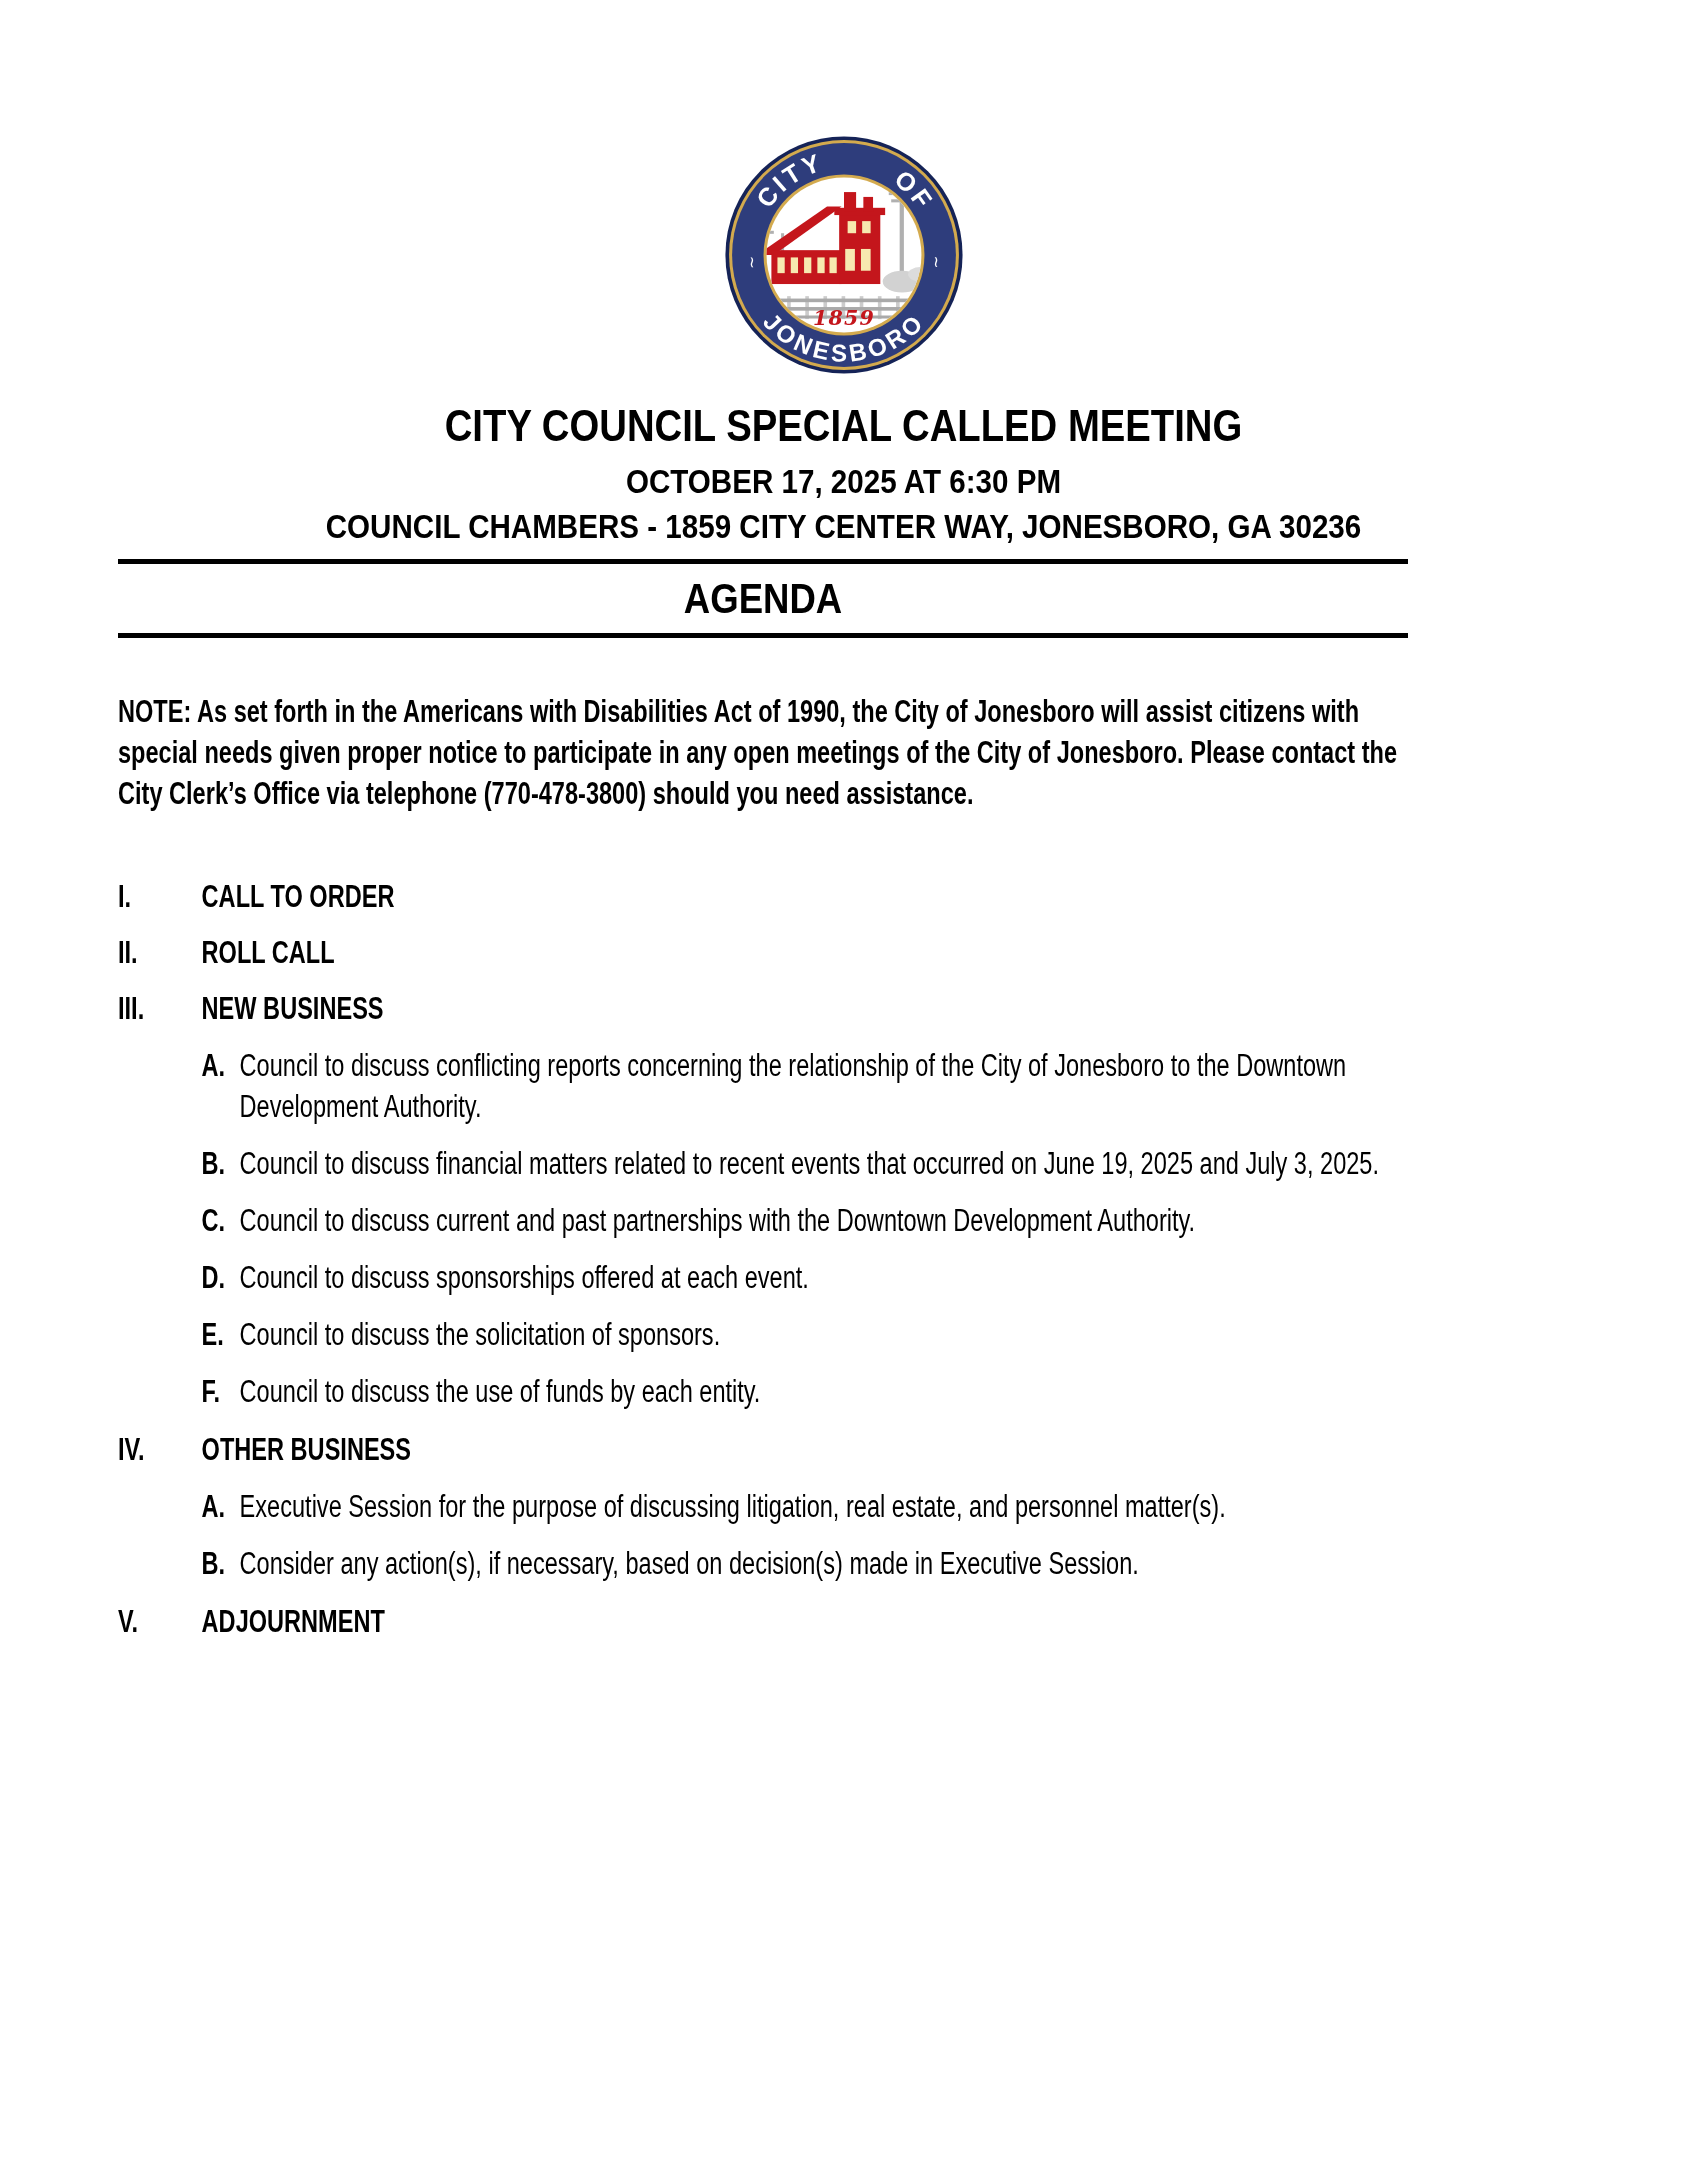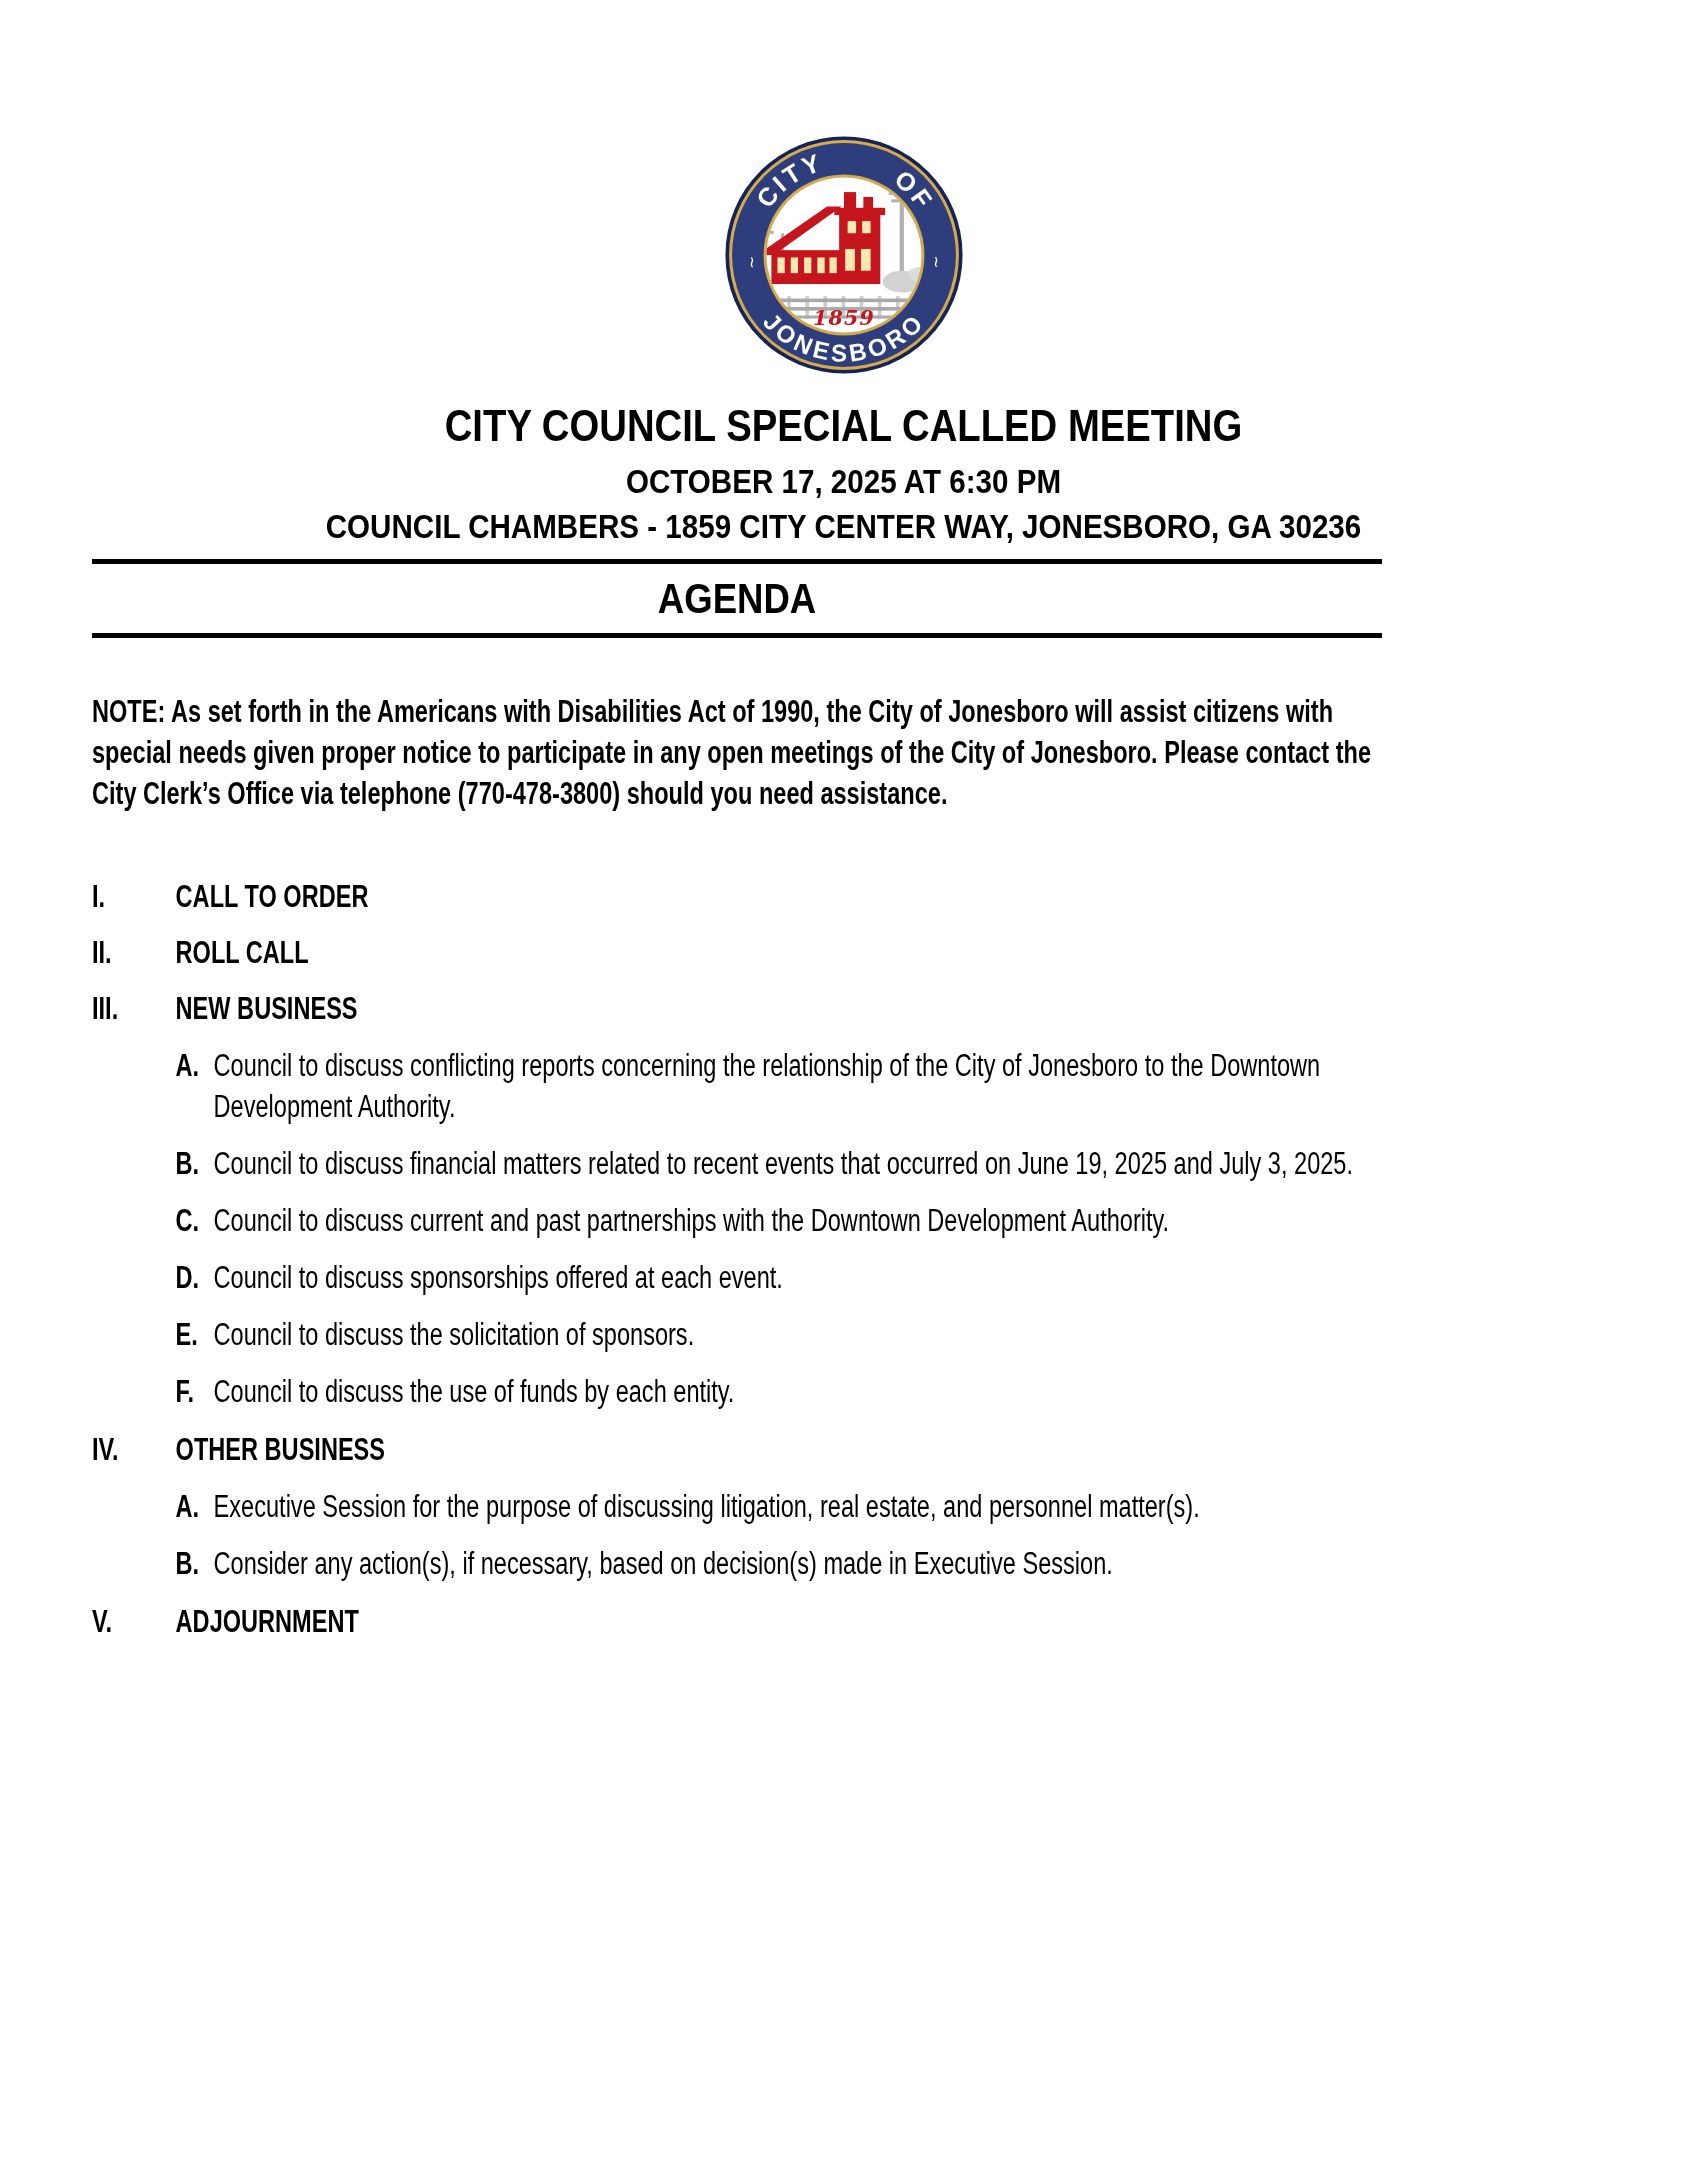--- a/index.html
+++ b/index.html
@@ -17,21 +17,21 @@
   
   .hdr {
     text-align:center; font-weight:bold; white-space:nowrap;
     transform:scaleX(0.87); transform-origin:50% 0;
   }
   .title    { margin-top:29px; font-size:44px; line-height:42px; }
   .subline1 { margin-top:17px; font-size:34px; line-height:34px; }
   .subline2 { margin-top:11.2px; font-size:34px; line-height:34px; }
 
   
-  .content { margin:0 92px; width:1290px; }
+  .content { margin:0 118px; width:1290px; }
   .rule { height:4.6px; background:#000000; }
   .rule-top { margin-top:16px; }
   .agenda-h {
     margin-top:14.6px; font-size:42px; line-height:42px; font-weight:bold;
     text-align:center; transform:scaleX(0.87); transform-origin:50% 0;
   }
   .rule-bottom { margin-top:12.6px; }
 
   
   .cond { width:131.58%; transform:scaleX(0.76); transform-origin:0 0; }

